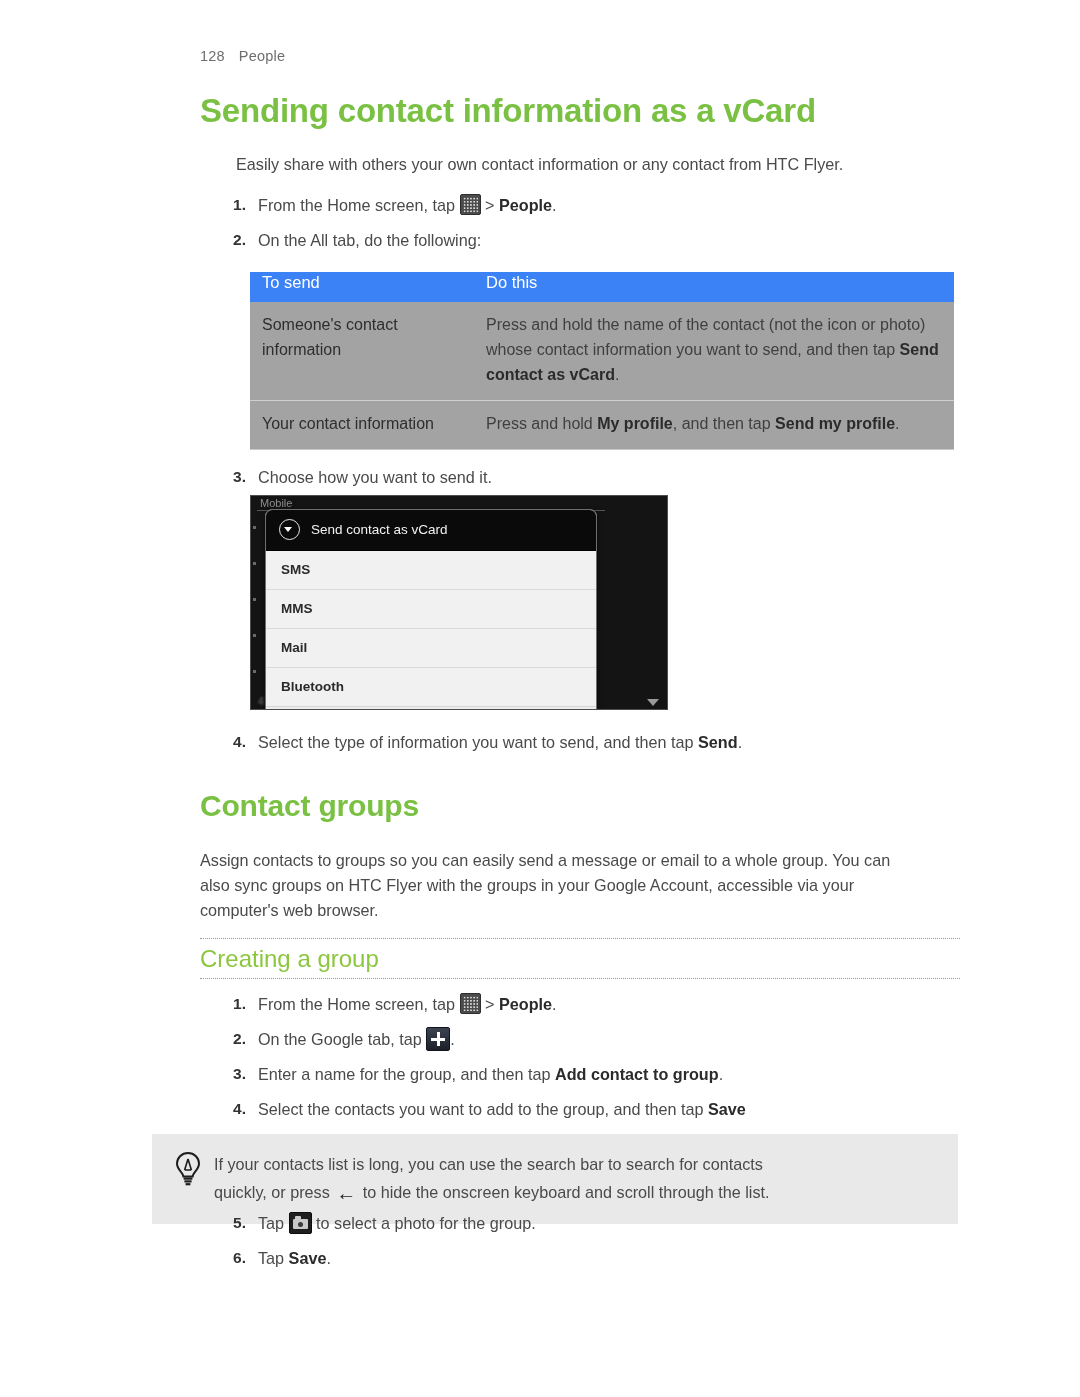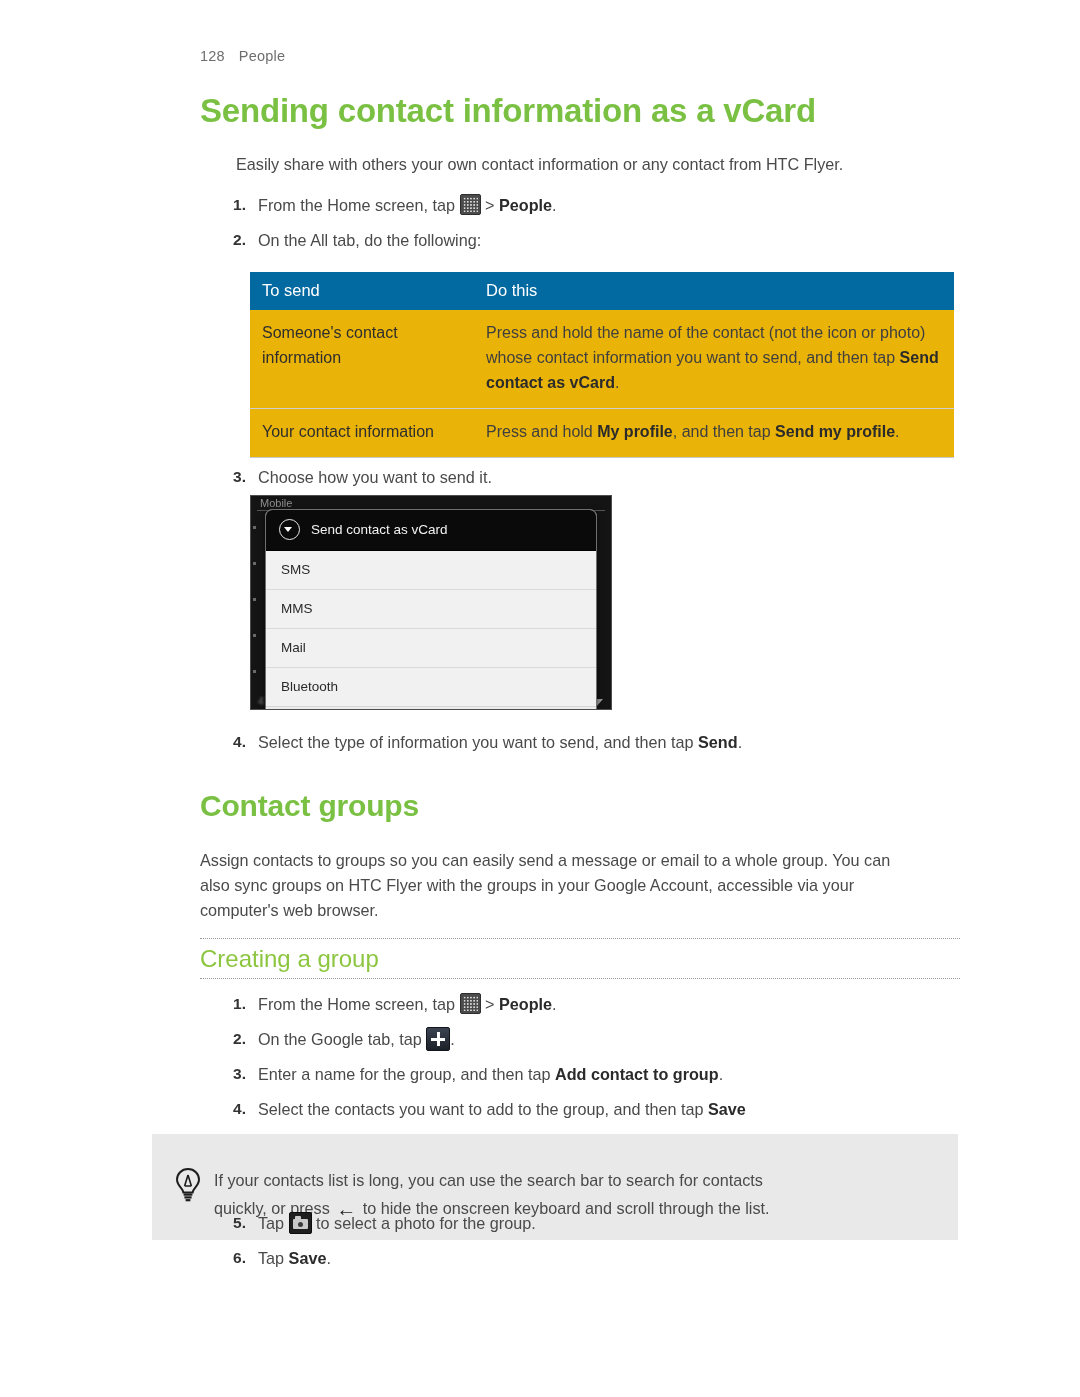--- a/index.html
+++ b/index.html
@@ -195,45 +195,45 @@
   .tbl {
     position: absolute;
     left: 250px;
     top: 272px;
     width: 704px;
     border-collapse: collapse;
     font-size: 16px;
     background: #eeeeee;
   }
   .tbl th {
-    background: #0369a1;
+    background: #3b82f6;
     color: #ffffff;
     font-weight: normal;
     text-align: left;
-    padding: 9px 12px 10px 12px;
+    padding: 1px 12px 10px 12px;
     font-size: 16.5px;
   }
   .tbl th.c1 { width: 200px; }
   .tbl td {
-    background: #eab308;
+    background: #a3a3a3;
     padding: 10px 12px 13px 12px;
     vertical-align: top;
     line-height: 25px;
     color: #3f3f3f;
   }
   .tbl td.c1 { color: #2e2e2e; }
   .tbl tr.row-sep td { border-top: 1.5px solid #cfcfcf; }
   .tbl tr.row-last td { border-bottom: 1.5px solid #c9c9c9; }
 
   
   .figure {
     position: absolute;
     left: 250px;
     top: 495px;
-    width: 362px;
+    width: 418px;
     height: 215px;
     background: #141414;
     border: 1px solid #4d4d4d;
     overflow: hidden;
     box-sizing: border-box;
   }
   .figure .bg-top-label {
     position: absolute;
     left: 9px; top: 1px;
     font-size: 11px;
@@ -307,21 +307,21 @@
   }
   .dialog-title .vchip::after {
     content: "";
     position: absolute;
     left: 4px; top: 6.5px;
     width: 0; height: 0;
     border-left: 4.5px solid transparent;
     border-right: 4.5px solid transparent;
     border-top: 5px solid #ffffff;
   }
-  .dialog-list { background: #d946ef; }
+  .dialog-list { background: #d946ef; font-weight: bold; }
   .dialog-list .opt {
     padding: 11px 15px 12px 15px;
     font-size: 13.5px;
     color: #2a2a2a;
     border-bottom: 1px solid #dadada;
     background: #f1f1f1;
   }
   .dialog-list .opt:last-child { border-bottom: none; }
   .dialog-foot {
     height: 9px;
@@ -331,21 +331,21 @@
 
   
   .tip {
     position: absolute;
     left: 152px;
     top: 1134px;
     width: 806px;
     background: #e9e9e9;
     display: flex;
     align-items: flex-start;
-    padding: 32px 18px 18px 14px;
+    padding: 16px 18px 18px 14px;
     box-sizing: border-box;
   }
   .tip .bulb {
     flex: 0 0 48px;
     height: 44px;
     position: relative;
   }
   .tip .bulb svg { position: absolute; left: 8px; top: 1px; }
   .tip .tip-text {
     font-size: 16.2px;

